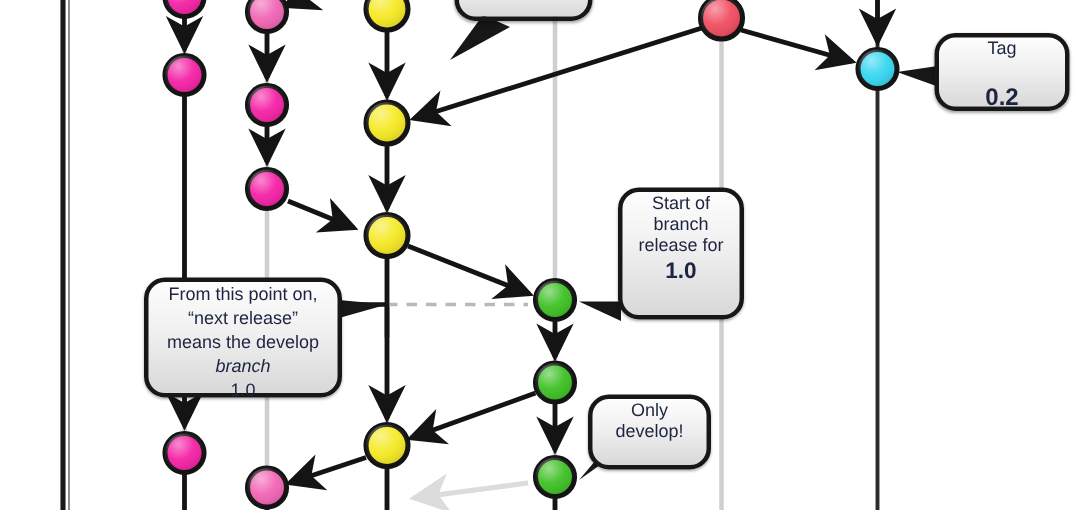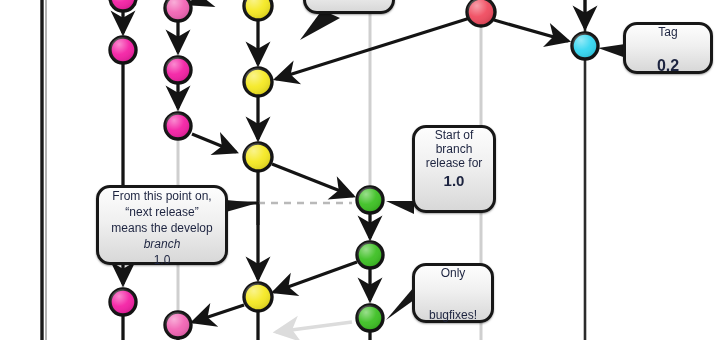--- a/index.html
+++ b/index.html
@@ -26,21 +26,21 @@
     z-index:5;
   }
   .callout span{display:block;}
   .bold{font-weight:bold;}
   .ital{font-style:italic;}
   .c-develop{left:303px;top:-26px;width:92px;height:40px;font-size:13px;font-weight:bold;color:#1d2440;}
   .c-tag02{left:623px;top:22px;width:90px;height:52px;font-size:12px;}
   .c-tag02 .big{font-size:16px;font-weight:bold;margin-top:18px;}
   .c-start{left:412px;top:125px;width:84px;height:88px;font-size:12px;}
   .c-start .big{font-size:15px;font-weight:bold;margin-top:2px;}
-  .c-bug{left:412px;top:263px;width:82px;height:60px;font-size:12px;gap:28px;}
+  .c-bug{left:392px;top:263px;width:82px;height:50px;font-size:12px;}
   .c-next{left:96px;top:185px;width:132px;height:80px;font-size:12px;}
   .c-next span{margin:1px 0;}
 </style>
 </head>
 <body>
 
 <div id="stage">
 
   <svg viewBox="0 0 720 340">
     <defs>
@@ -222,21 +222,21 @@
 
   <div class="callout c-start">
     <span>Start of</span>
     <span>branch</span>
     <span>release for</span>
     <span class="big">1.0</span>
   </div>
 
   <div class="callout c-bug">
     <span>Only</span>
-    <span>bugfixes!</span>
+    <span>develop!</span>
   </div>
 
   <div class="callout c-next">
     <span>From this point on,</span>
     <span>“next release”</span>
     <span>means the develop</span>
     <span><i class="ital">branch</i><span> 1.0</span></span>
   </div>
 
 </div>

